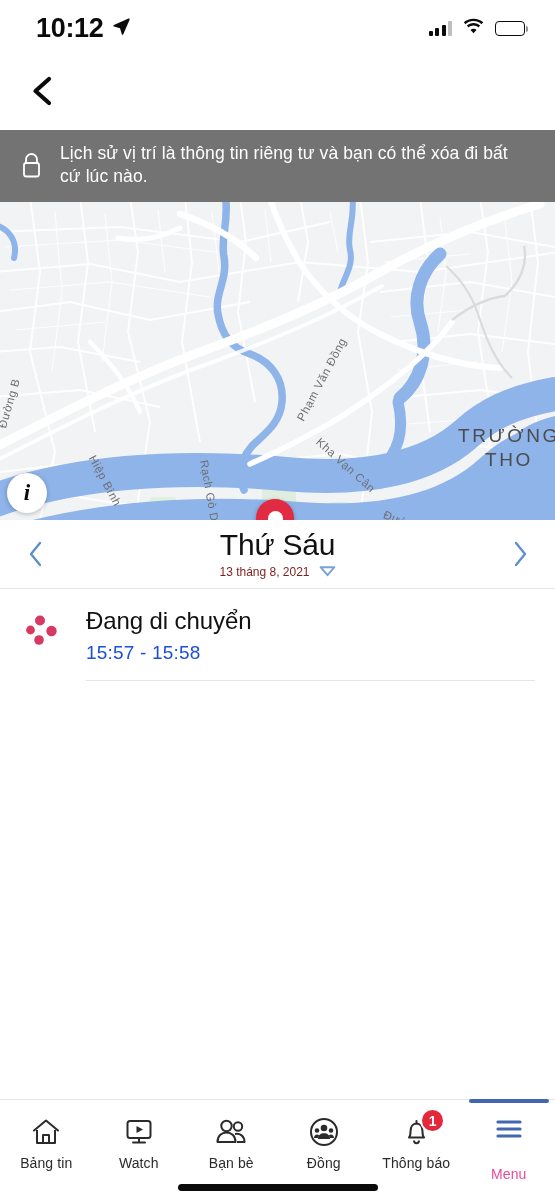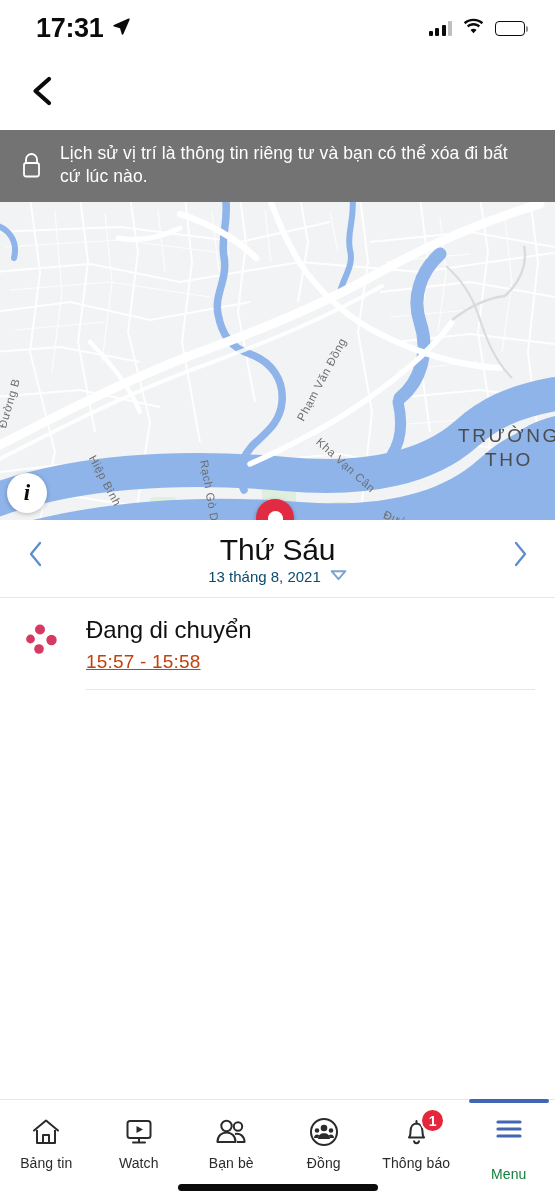--- a/index.html
+++ b/index.html
@@ -74,55 +74,55 @@
     position:absolute; left:7px; bottom:7px;
     width:40px; height:40px; border-radius:50%; background:#fff;
     display:flex; align-items:center; justify-content:center;
     box-shadow:0 1px 5px rgba(0,0,0,.25);
     font-family:"Liberation Serif", serif; font-style:italic;
     font-weight:700; font-size:23px; color:#0b0b0b;
   }
 
   
   .date-bar {
-    position:relative; height:78px; background:#fff;
+    position:relative; height:69px; background:#fff;
     display:flex; align-items:center; justify-content:center;
     border-bottom:1px solid #e4e6eb;
   }
   .date-chev { position:absolute; top:0; height:71px; width:62px; display:flex; align-items:center; justify-content:center; }
   .date-chev.left { left:4px; }
   .date-chev.right { right:4px; }
   .date-center { text-align:center; margin-top:2px; }
   .date-day { font-size:30px; color:#111; line-height:1.05; letter-spacing:-.2px; }
   .date-sub { display:flex; align-items:center; justify-content:center; gap:9px; margin-top:2px; }
-  .date-full { font-size:15px; color:#0c4a6e; }
+  .date-full { font-size:12px; color:#7f1d1d; }
 
   
   .activity-list { background:#fff; }
   .activity-row { display:flex; gap:20px; padding:18px 20px 0 22px; }
   .activity-icon { flex:0 0 auto; width:44px; padding-top:5px; }
   .activity-body { flex:1 1 auto; padding-bottom:16px; border-bottom:1px solid #e4e6eb; }
   .activity-title { font-size:24px; color:#111; letter-spacing:-.1px; }
-  .activity-time { font-size:19px; color:#c2410c; margin-top:7px; letter-spacing:.2px;text-decoration:underline; }
+  .activity-time { font-size:19px; color:#1d4ed8; margin-top:7px; letter-spacing:.2px; }
 
   
   .tabbar {
     position:absolute; left:0; right:0; bottom:0;
     height:101px; background:#fff;
     border-top:1px solid #e4e6eb;
     display:flex; align-items:flex-start;
   }
   .tab {
     position:relative; flex:1 1 0; height:82px;
     display:flex; flex-direction:column; align-items:center; justify-content:flex-start;
     padding-top:17px; gap:8px;
   }
   .tab-icon { height:30px; display:flex; align-items:center; justify-content:center; position:relative; }
   .tab-label { font-size:14px; color:#2b2b2b; letter-spacing:.1px; }
-  .tab.active .tab-label { color:#15803d;margin-top:17px; }
+  .tab.active .tab-label { color:#ec4899;margin-top:17px; }
   .tab .active-bar {
     position:absolute; top:-1px; left:6px; right:6px; height:3.5px;
     background:#4267b2; border-radius:2px;
   }
   .badge {
     position:absolute; top:-9px; right:-14px;
     min-width:25px; height:25px; padding:0 6px;
     background:#e4273b; color:#fff; border-radius:14px;
     font-size:14px; font-weight:600;
     display:flex; align-items:center; justify-content:center;
@@ -131,21 +131,21 @@
   .home-indicator {
     position:absolute; bottom:9px; left:50%; transform:translateX(-50%);
     width:200px; height:7px; background:#0b0b0b; border-radius:4px;
   }
 </style>
 </head>
 <body>
 
 <div class="statusbar">
   <div class="sb-left">
-    <span class="sb-time">17:31</span>
+    <span class="sb-time">10:12</span>
     <span class="loc-arrow">
       <svg width="18" height="18" viewBox="0 0 18 18">
           <path d="M16.5 1.6 1.9 7.9c-.7.3-.6 1.3.1 1.5l6 1.8 1.8 6c.2.7 1.2.8 1.5.1L17.6 2.7c.3-.7-.4-1.4-1.1-1.1z" fill="#0b0b0b"></path>
         </svg>
     </span>
   </div>
   <div class="sb-right">
     <span class="signal">
         <i></i>
         <i></i>

